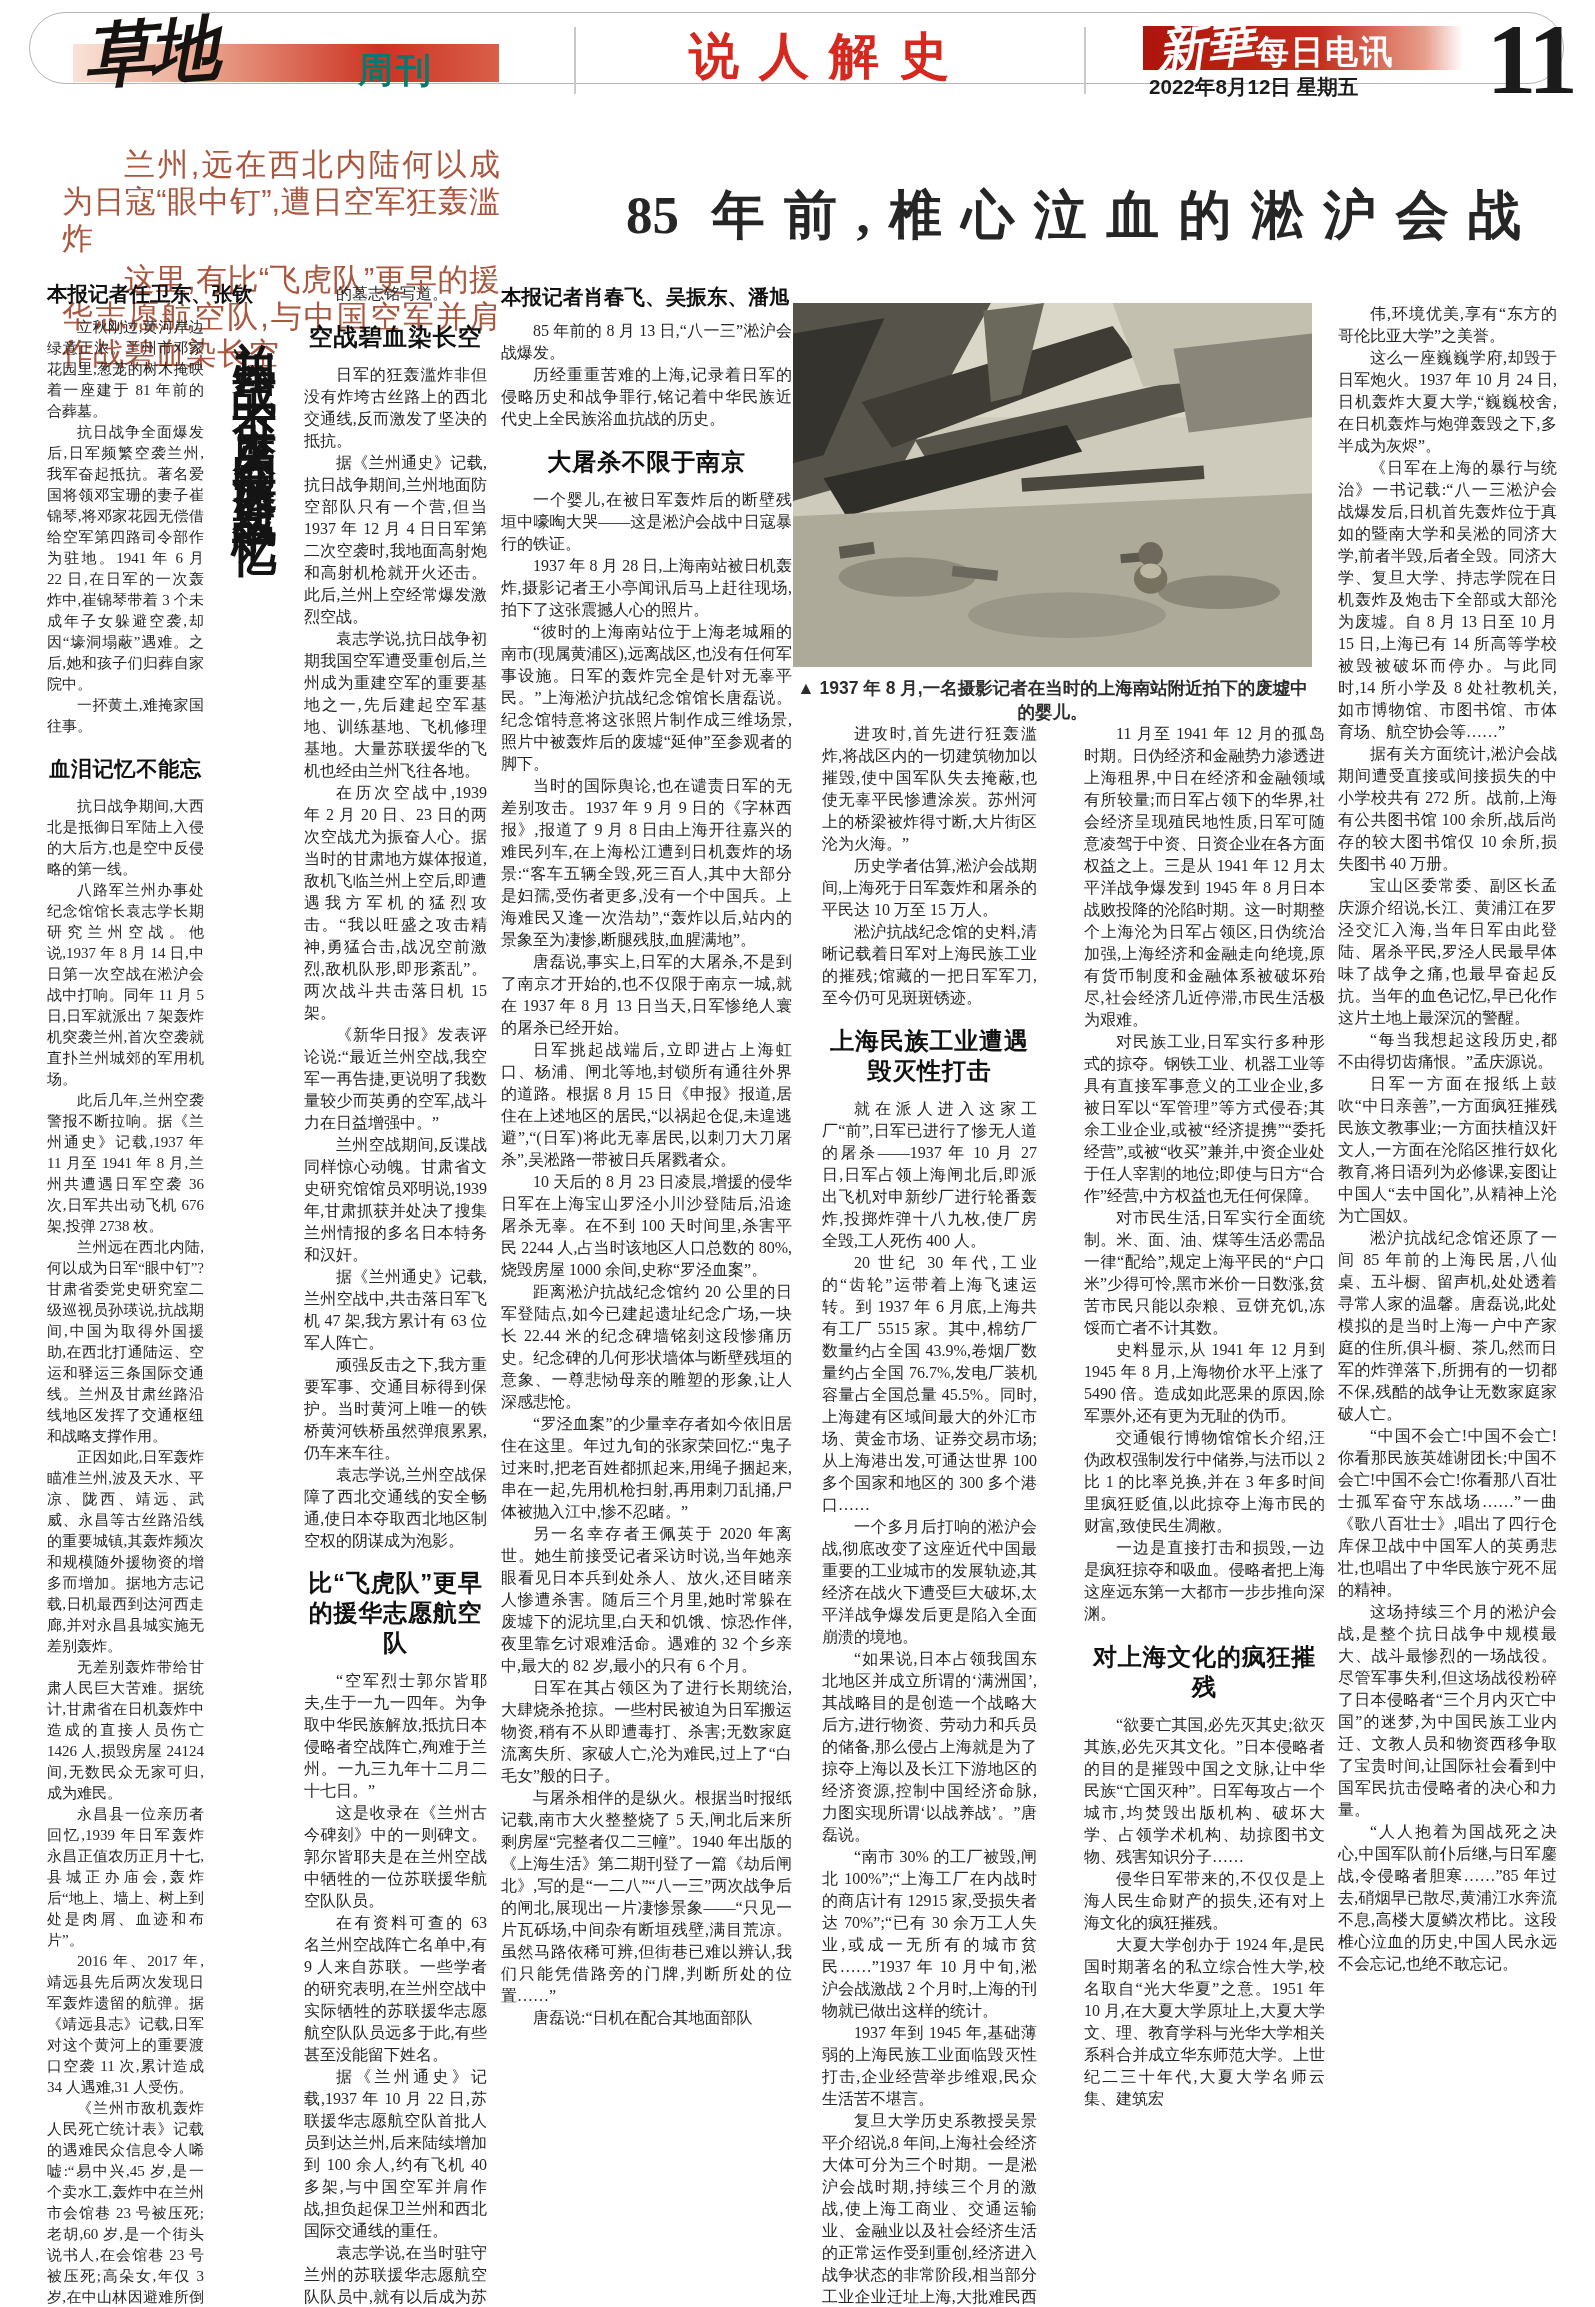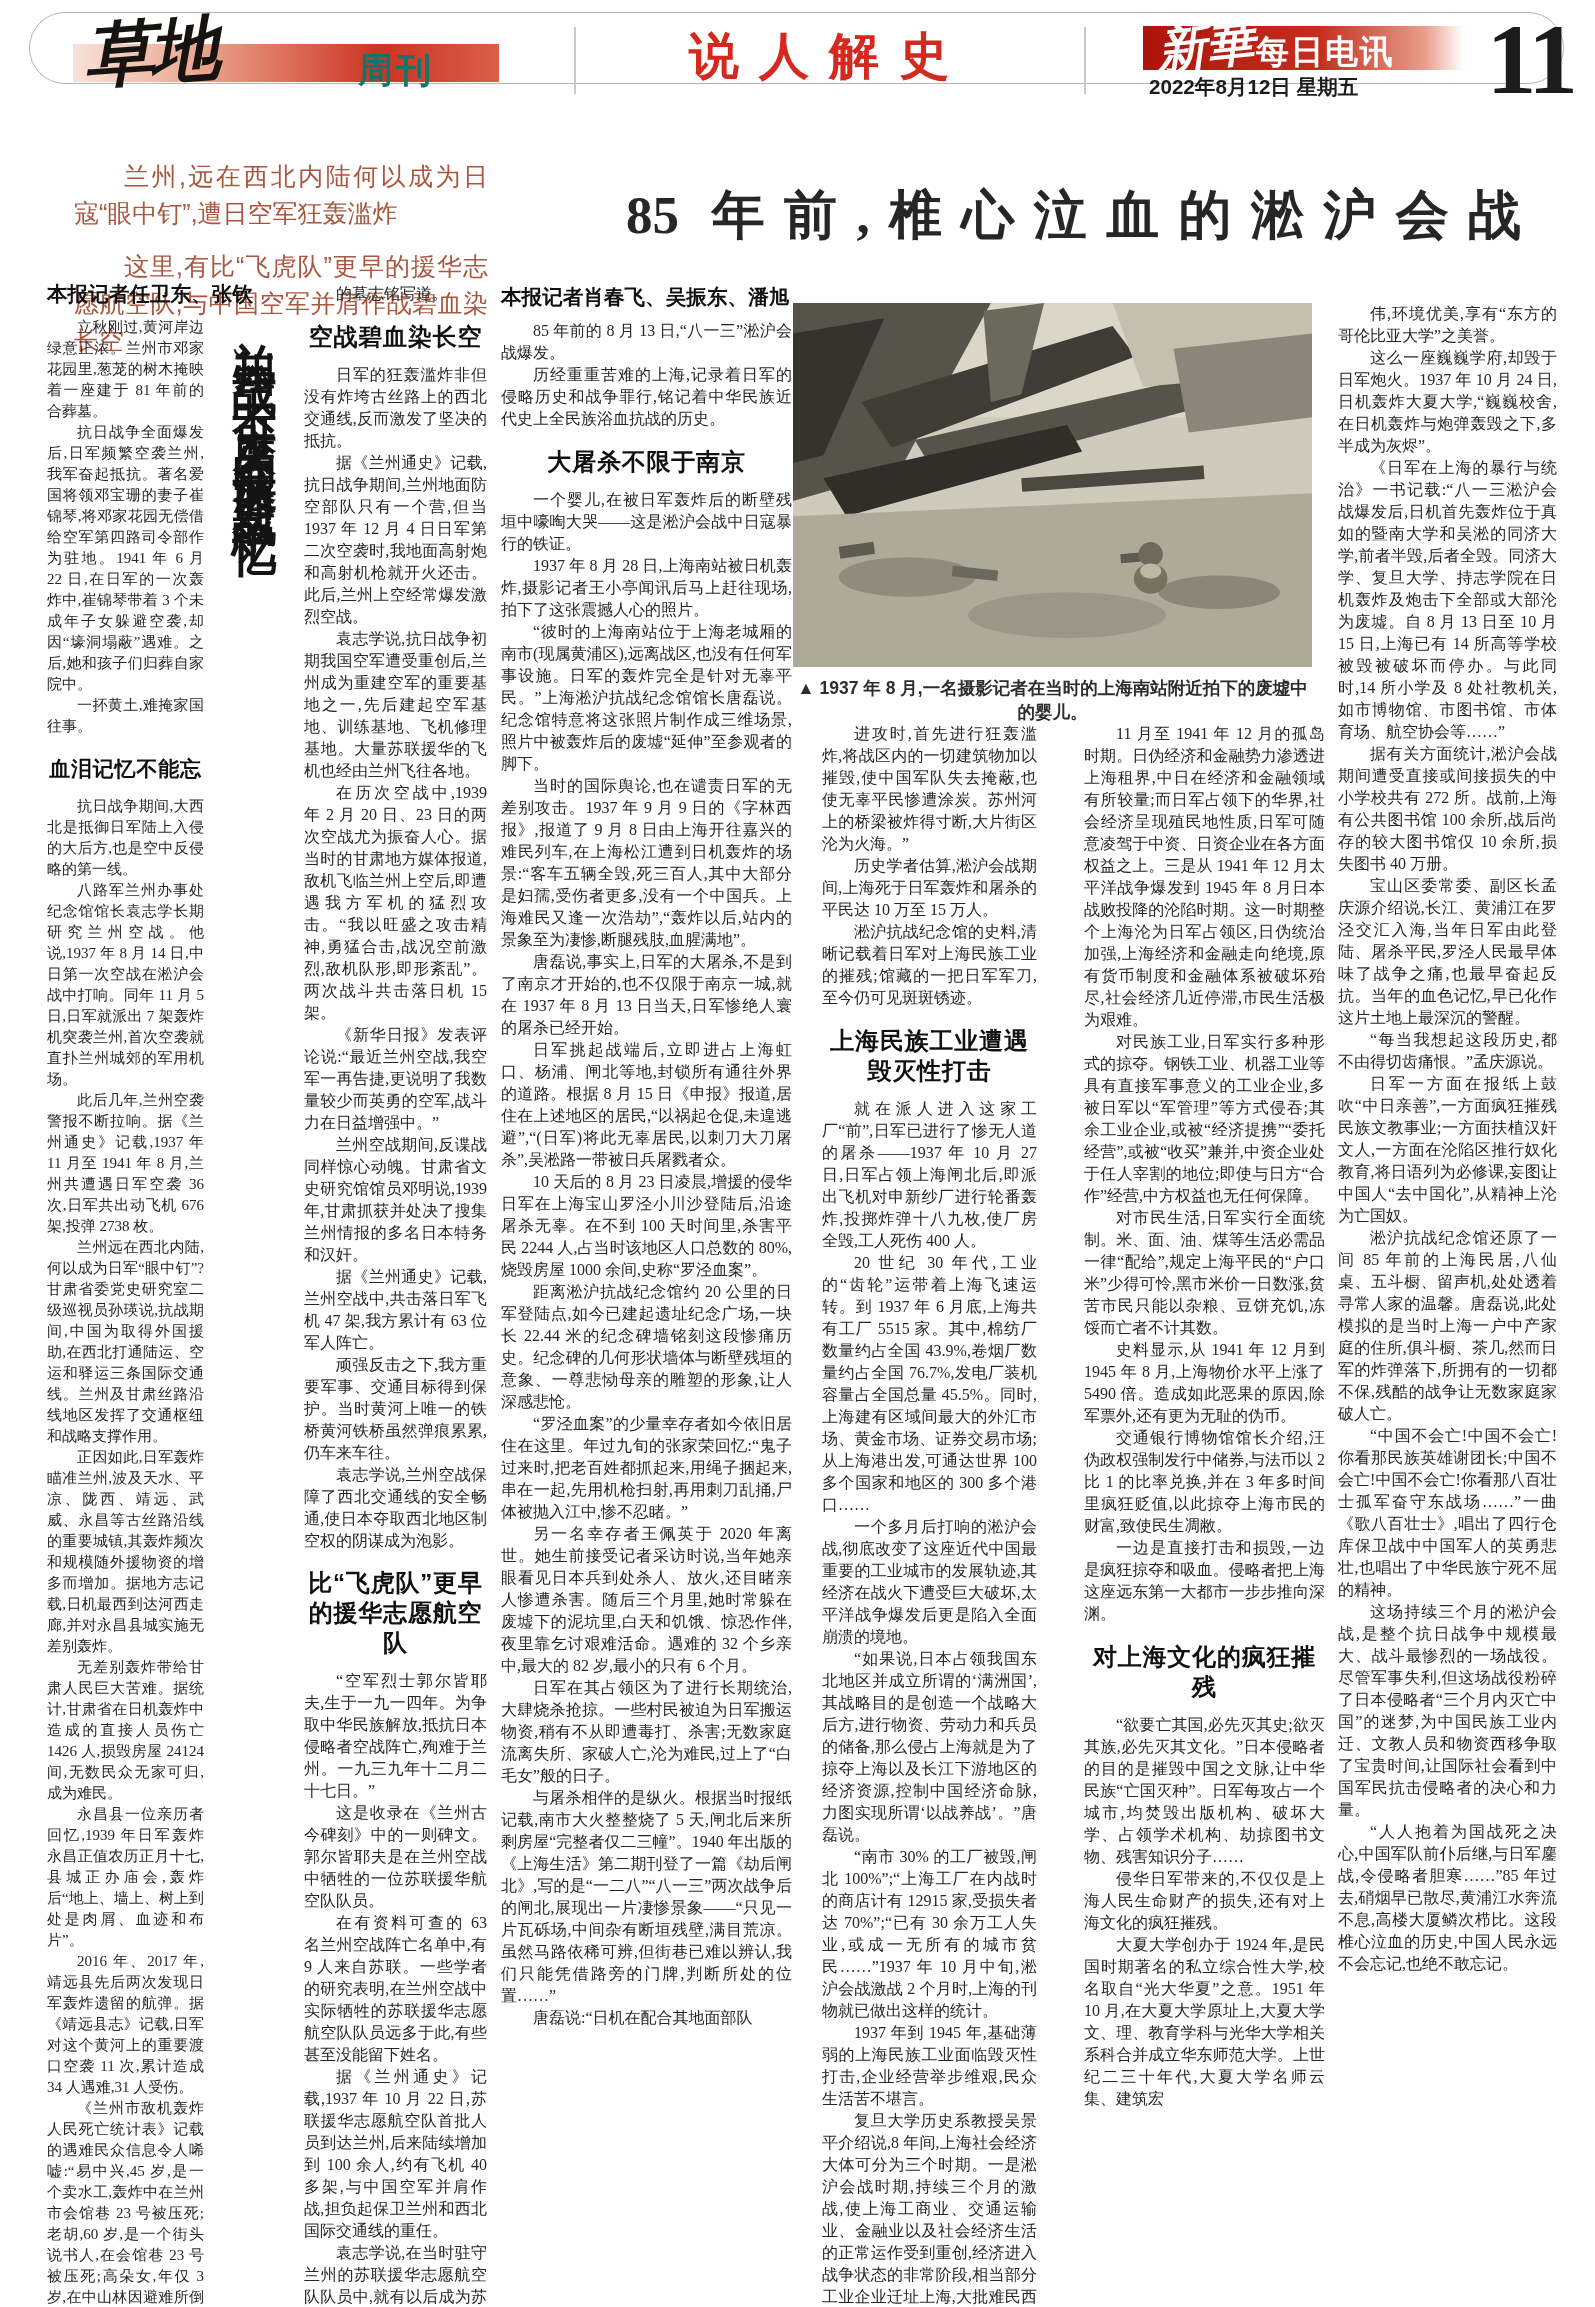--- a/index.html
+++ b/index.html
@@ -24,21 +24,21 @@
        font-weight:bold;color:#fff;transform:rotate(-6deg);font-family:"DejaVu Serif",serif;}
   .masthead-name{position:absolute;left:1256px;top:30px;font-size:33px;color:#fff;font-weight:bold;
        font-family:"Liberation Sans","DejaVu Sans",sans-serif;letter-spacing:1.5px;}
   .masthead-date{position:absolute;left:1149px;top:73px;font-size:20.6px;font-weight:bold;color:#1c1c1c;
        font-family:"Liberation Sans","DejaVu Sans",sans-serif;}
   .page-number{position:absolute;right:20px;top:1.5px;font-size:100px;font-weight:bold;color:#1b1b1b;
        font-family:"Liberation Serif",serif;letter-spacing:-3px;z-index:5;}
   
   .intro{position:absolute;left:58px;top:142px;width:446px;color:#a9573f;
        font-family:"Liberation Sans","DejaVu Sans",sans-serif;}
-  .intro p{margin:16px;font-size:25px;line-height:37px;text-indent:2em;text-align:justify;}
+  .intro p{margin:4px;font-size:31px;line-height:37px;text-indent:2em;text-align:justify;}
   .byline{position:absolute;font-size:20.6px;font-weight:bold;color:#111;
        font-family:"Liberation Sans","DejaVu Sans",sans-serif;}
   
   .main-headline{position:absolute;left:626px;top:183px;width:895px;text-align:justify;
        text-align-last:justify;font-size:53px;font-weight:bold;color:#262626;line-height:65px;}
   
   .col{position:absolute;overflow:hidden;}
   .col p{margin:0;font-size:16px;line-height:22px;text-align:justify;text-indent:2em;color:#262626;}
   .col h3{margin:16.7px 0 12px;font-size:24px;line-height:30px;text-align:center;color:#111;
        font-family:"Liberation Sans","DejaVu Sans",sans-serif;letter-spacing:0.8px;}

